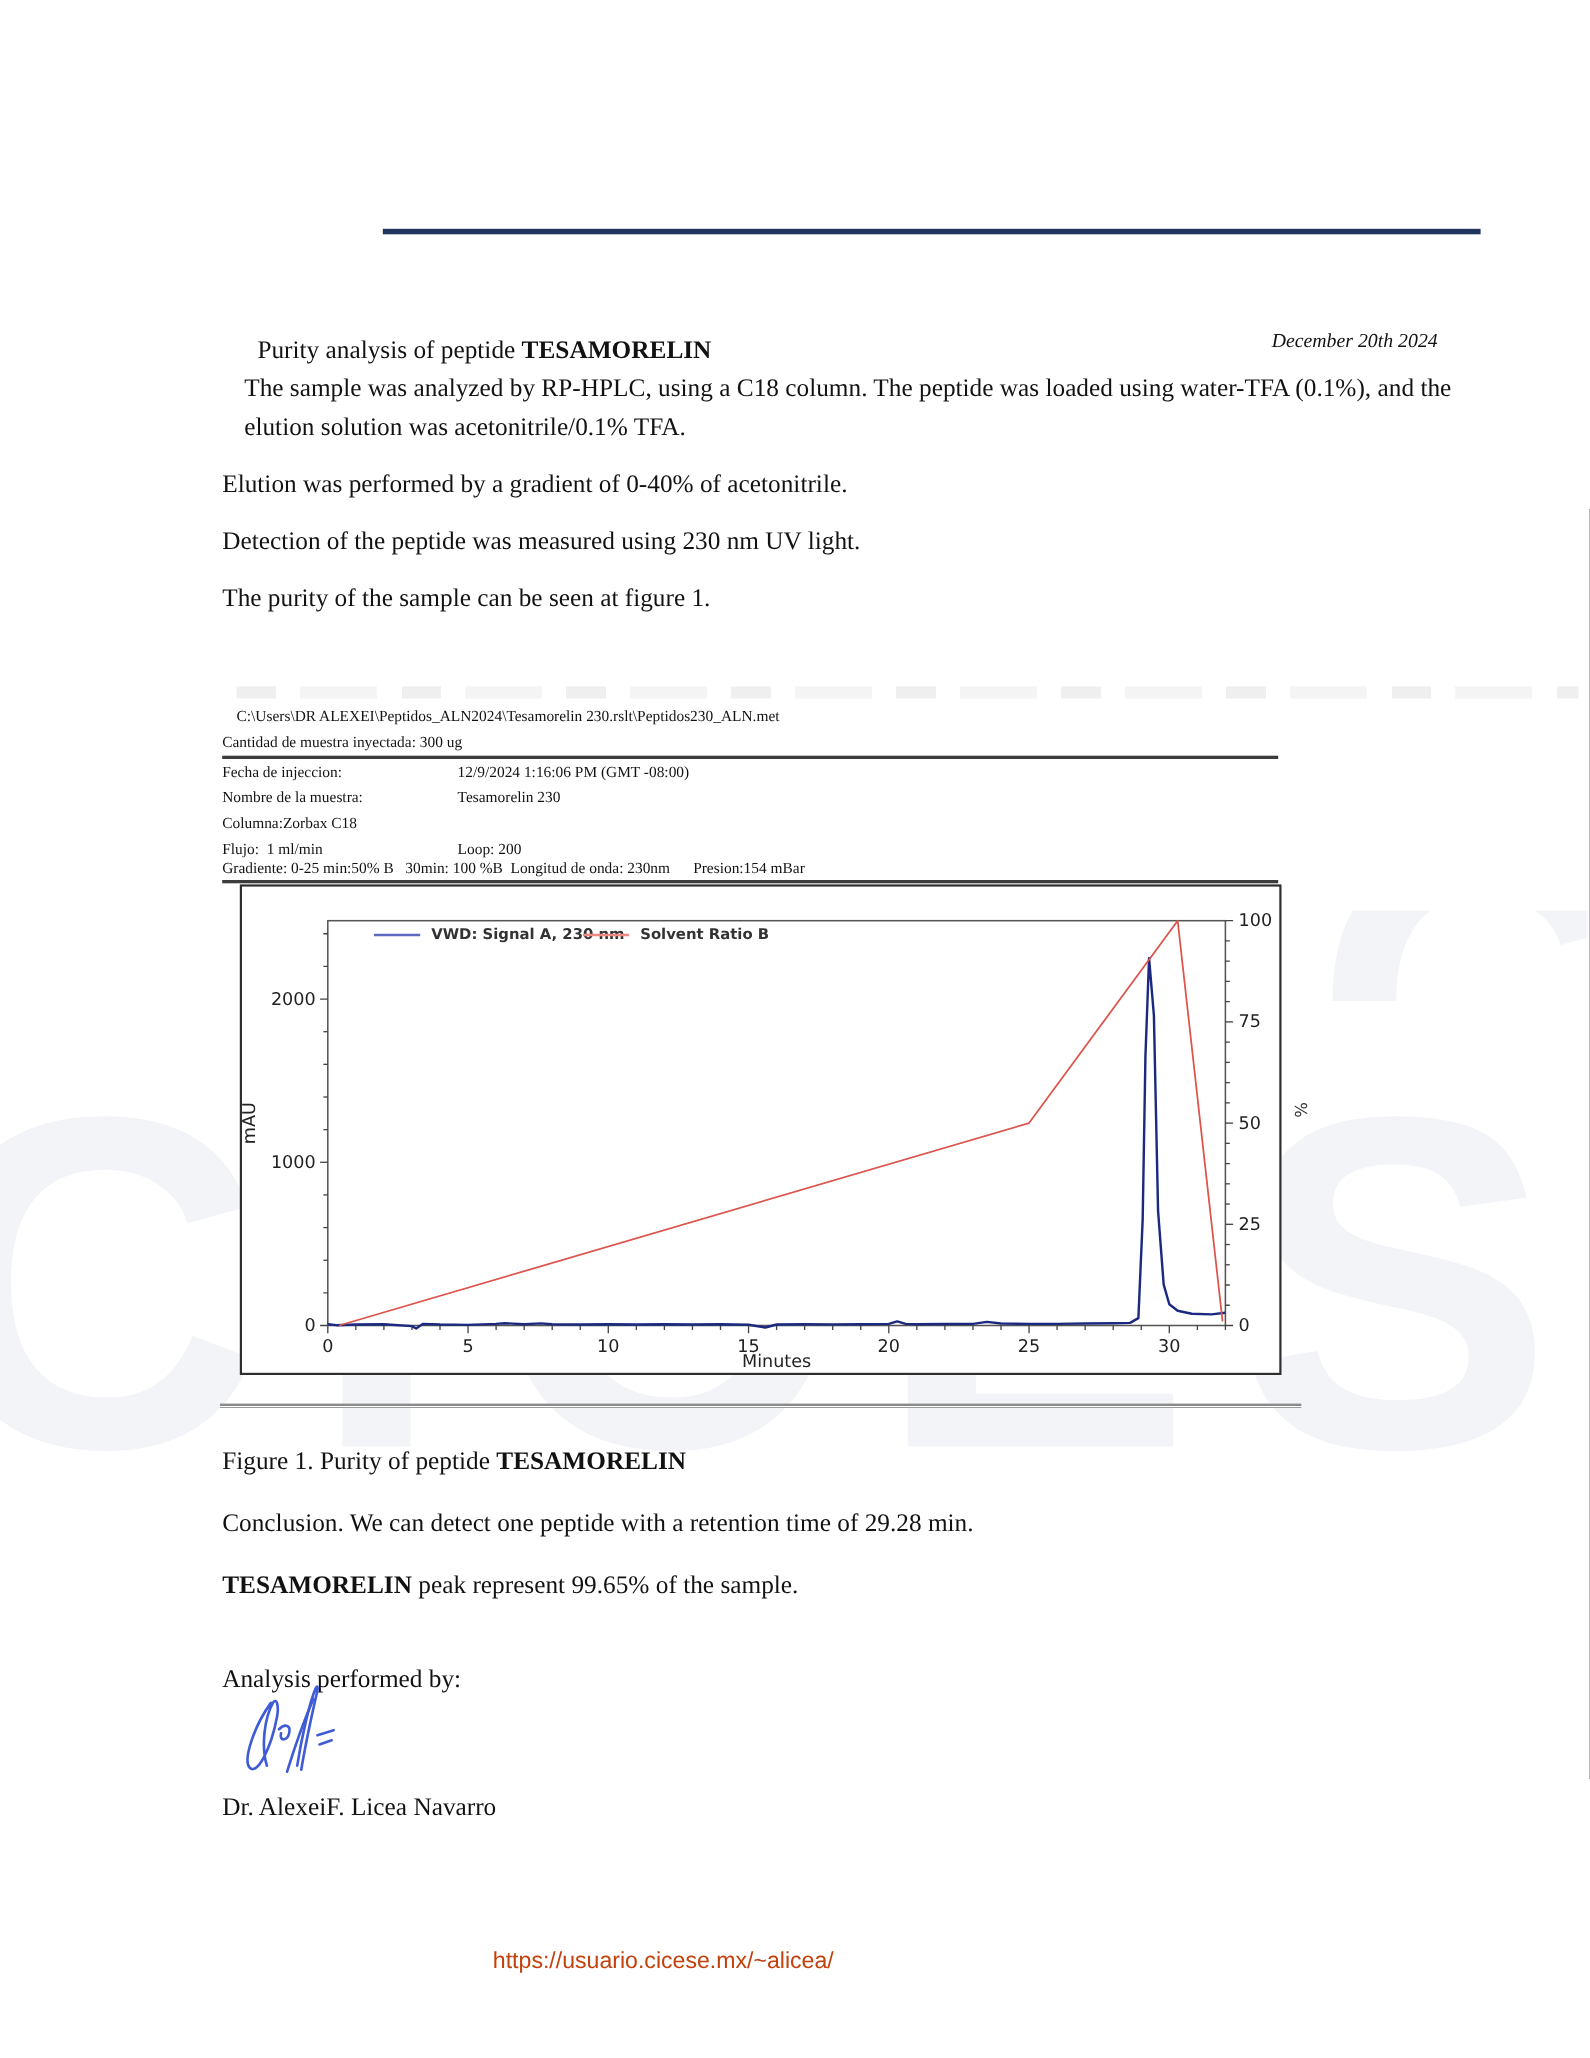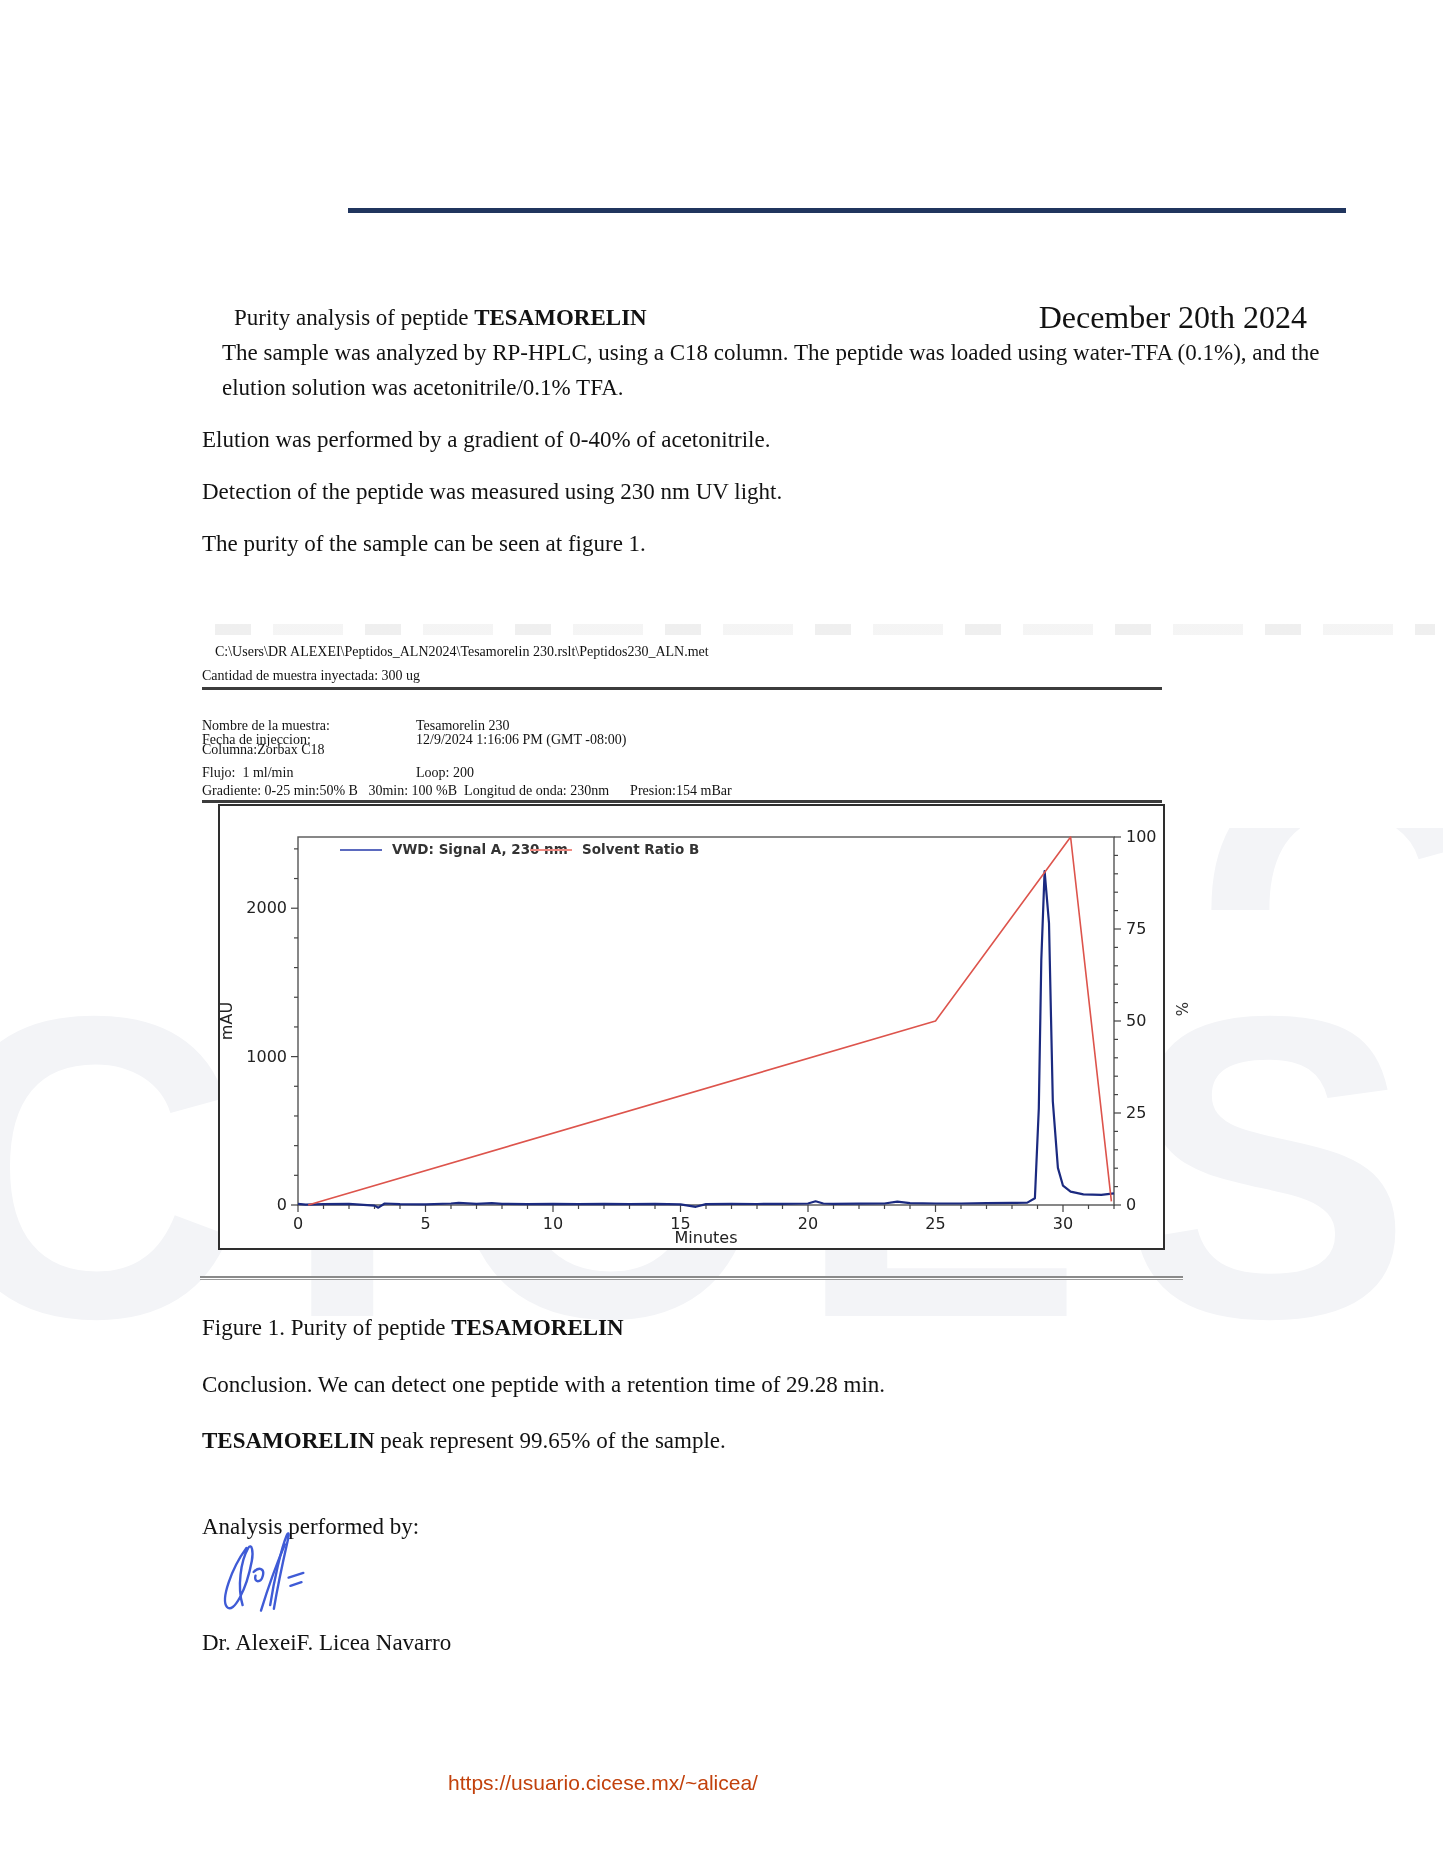--- a/index.html
+++ b/index.html
@@ -19,40 +19,40 @@
     position:absolute; left:1185px; top:828px; width:258px; height:82px;
     overflow:hidden; z-index:0;
   }
   .wm-band > span{
     position:relative; left:10px; top:-148px; display:block;
     font-family:"Liberation Sans", sans-serif; font-weight:bold;
     font-size:400px; color:#f3f4f7; user-select:none;
   }
   
   .navy-rule{position:absolute; left:348px; top:208px; width:998px; height:5px; background:#20355e; z-index:1;}
-  .date{position:absolute; top:299px; right:138px; font-size:32px; z-index:2;}
+  .date{position:absolute; top:299px; right:138px; font-size:18px; z-index:2;font-style:italic;}
   
   .tline{position:absolute; left:202px; z-index:2; font-size:23px; line-height:35px;}
   #line-title{top:300px;margin-left:32px;}
   #para-1{top:335px; width:1125px;margin-left:20px;}
   #para-2{top:422px;}
   #para-3{top:474px;}
   #para-4{top:526px;}
   b{font-weight:bold;}
   
   .scan-strip{
     position:absolute; left:215px; top:624px; width:1220px; height:11px; z-index:1;
     background:repeating-linear-gradient(90deg,#e2e2e2 0 36px,transparent 36px 58px,#ececec 58px 128px,transparent 128px 150px);
     opacity:.55;
   }
   .chead{position:absolute; left:202px; z-index:2; font-size:14px; line-height:23.5px; white-space:pre;}
   #ch-path{top:640px; left:215px;}
   #ch-cantidad{top:664px;}
   .chead .lbl{display:inline-block; width:214px;}
-  #ch-fecha{top:728px;font-family:Liberation Serif, serif;}
+  #ch-fecha{top:691px;font-family:Liberation Serif, serif;}
   #ch-nombre{top:714px;}
   #ch-columna{top:738px;}
   #ch-flujo{top:761px;}
   #ch-gradiente{top:779px;text-align:center;}
   .hrule{position:absolute; left:202px; width:960px; height:3px; background:#3c3c3c; z-index:2;}
   #rule-1{top:687px;}
   #rule-2{top:800px;}
   
   #chart-box{
     position:absolute; left:218px; top:804px; width:947px; height:446px;

